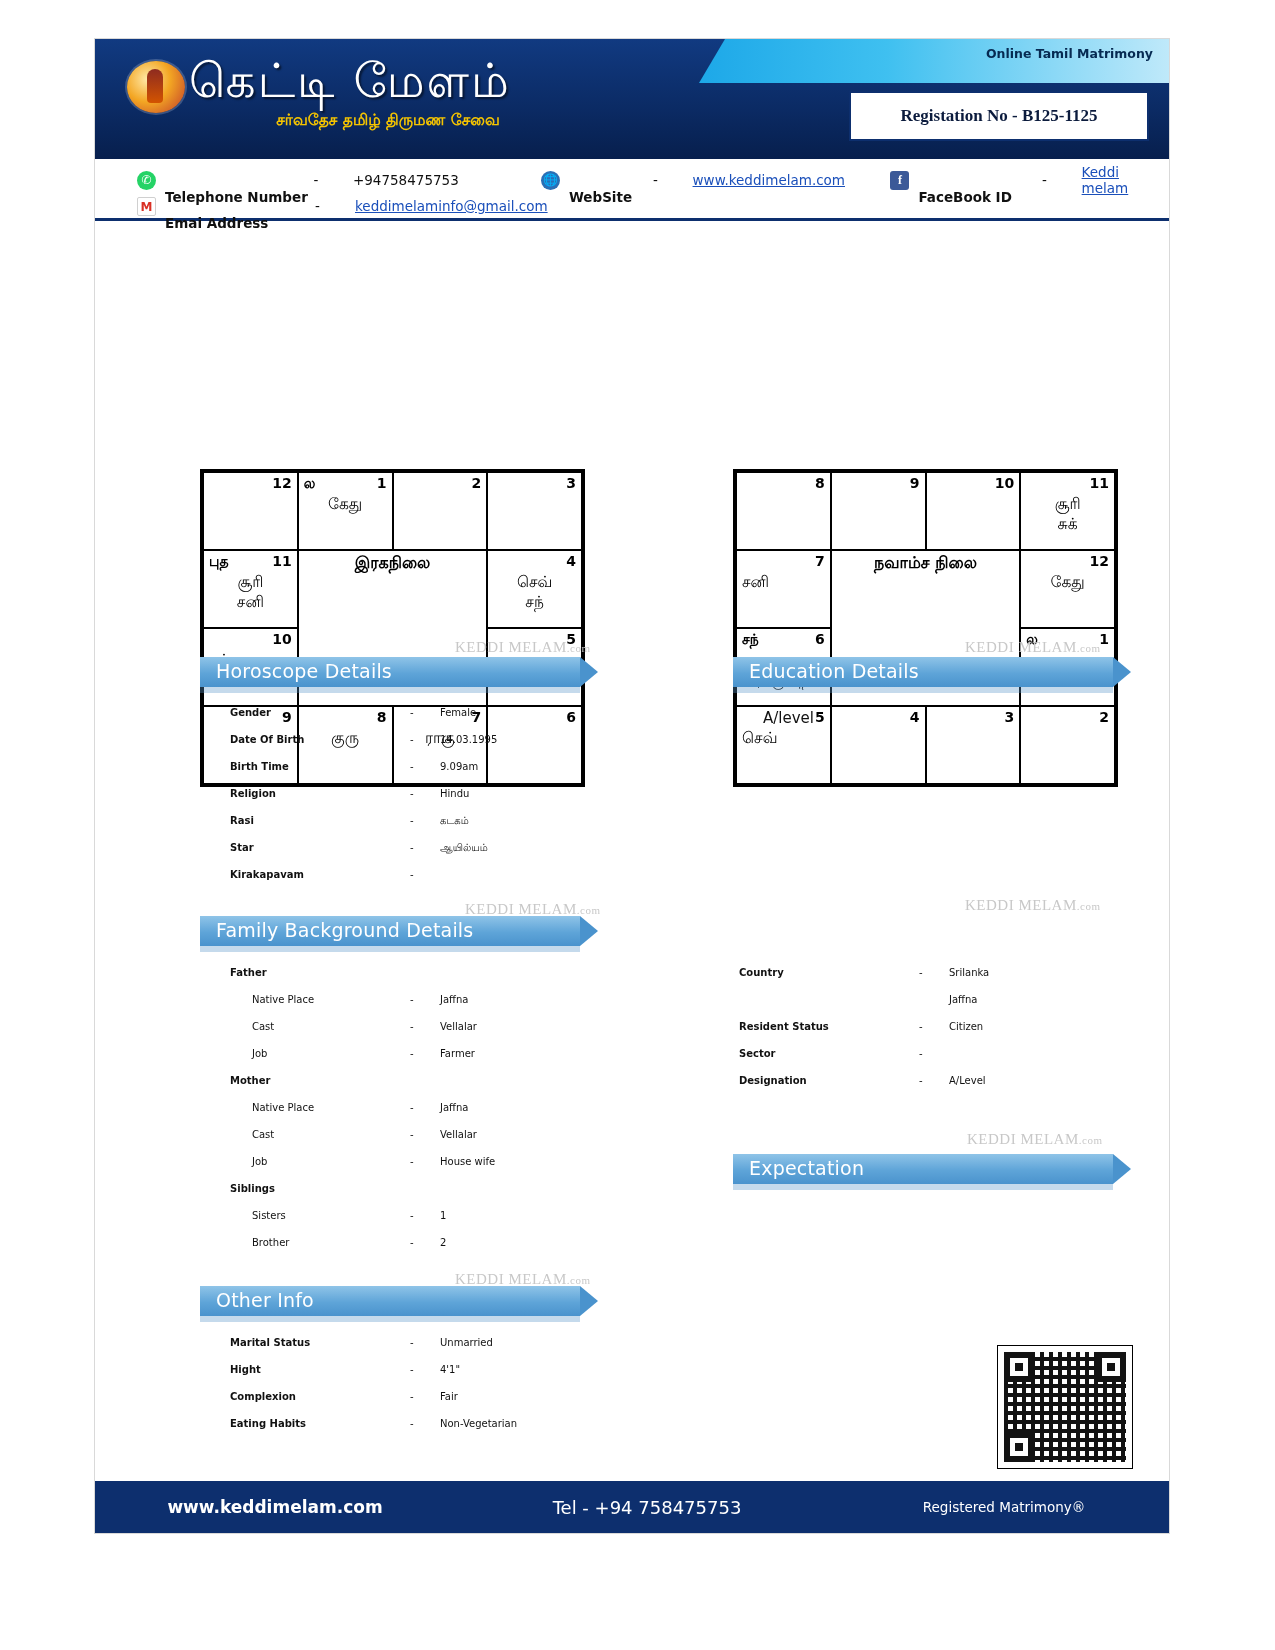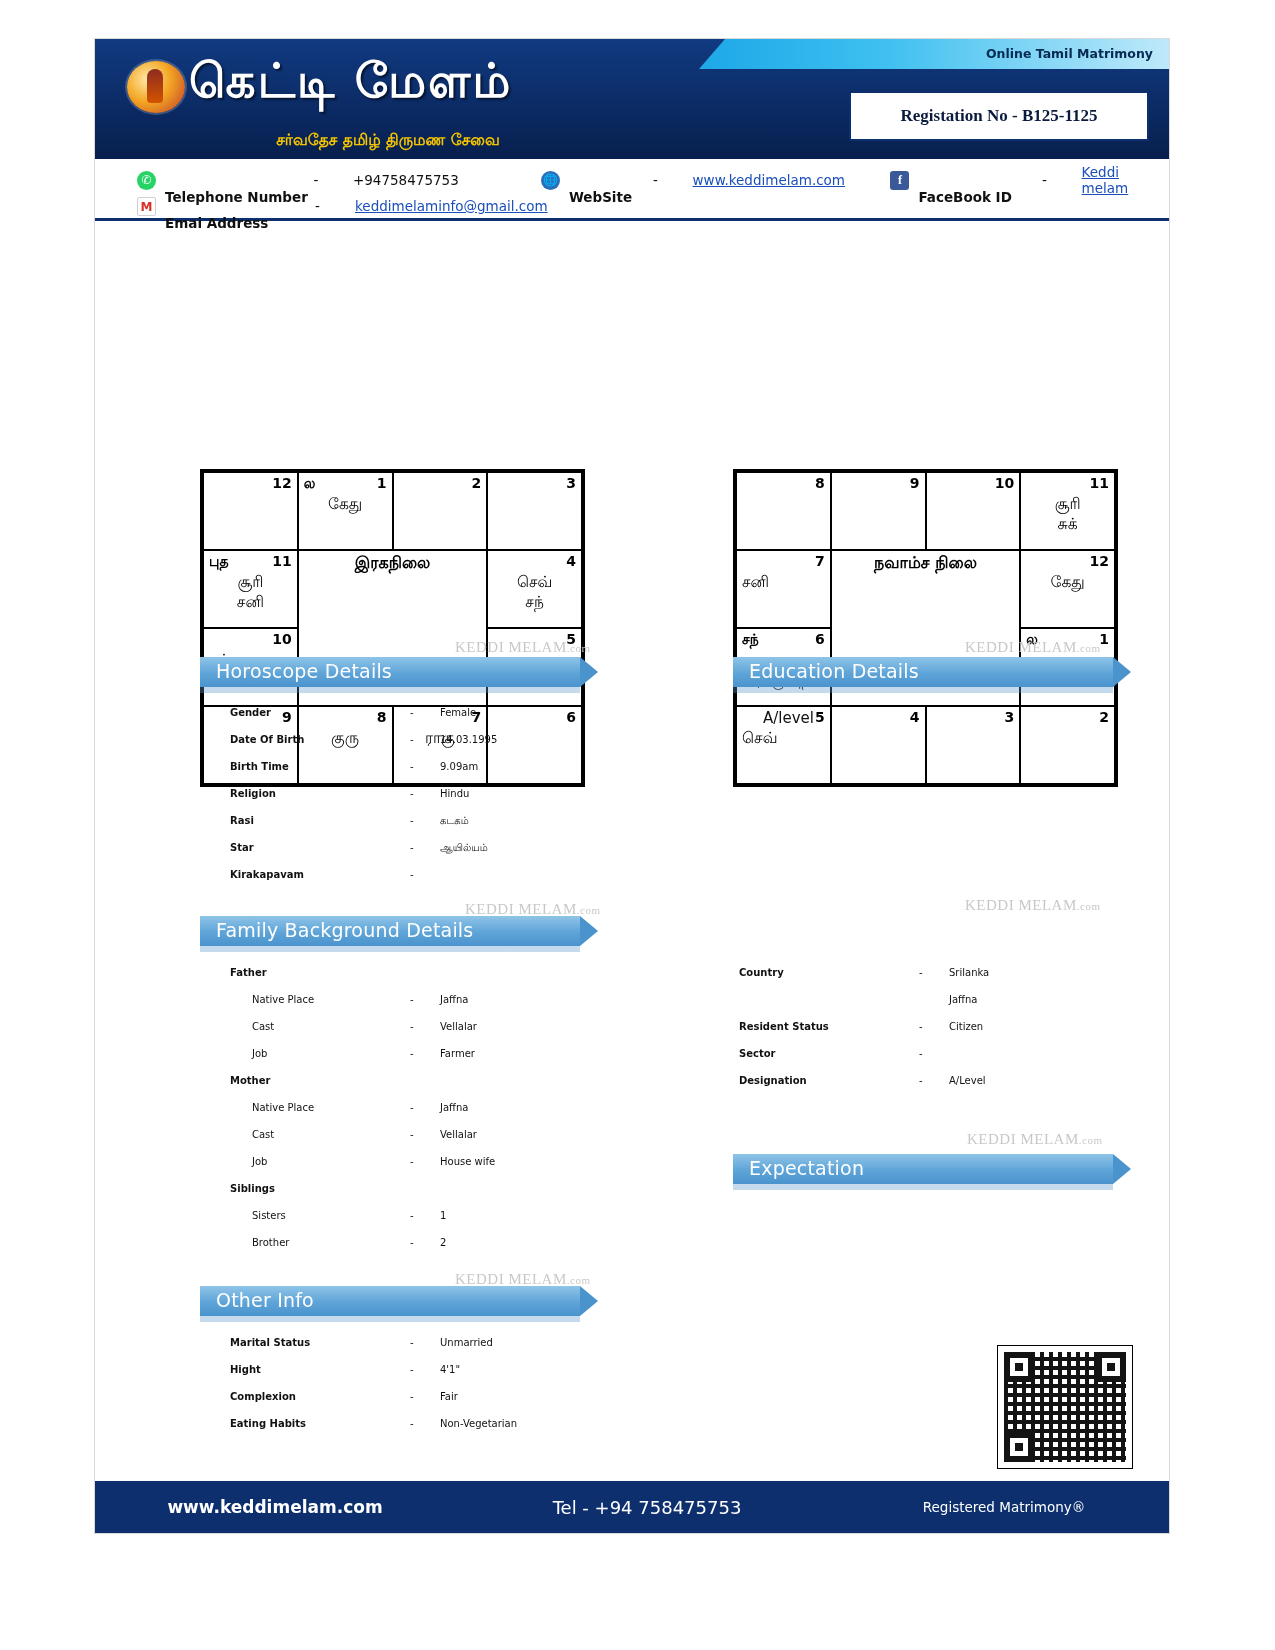--- a/index.html
+++ b/index.html
@@ -21,49 +21,49 @@
   
   .header {
     position: relative;
     height: 120px;
     background: #0d2f6e;
     background: linear-gradient(180deg,#113a81 0%, #0b2a63 60%, #071f4d 100%);
     overflow: hidden;
   }
   .hdr-ribbon {
     position: absolute; right: 0; top: 0;
-    width: 470px; height: 30px;
+    width: 470px; height: 44px;
     background: linear-gradient(90deg,#1da8e8 0%, #3fc0f0 40%, #bfe9fa 100%);
     clip-path: polygon(26px 0, 100% 0, 100% 100%, 0 100%);
     color: #062a52;
     font-size: 12.5px; font-weight: bold;
     text-align: right;
     line-height: 30px;
     padding-right: 16px;
   }
   .logo-wrap {
     position: absolute; left: 18px; top: 12px;
     width: 490px;
   }
   .logo-main {
     color: #ffffff;
     font-size: 47px;
-    font-weight: bold;
+    font-weight: normal;
     letter-spacing: 2px;
     padding-left: 76px;
     line-height: 60px;
     text-shadow: 2px 2px 2px rgba(0,0,0,.55);
   }
   .logo-sub {
     color: #f5c400;
     font-size: 15.5px;
     font-weight: bold;
     text-align: center;
     padding-left: 60px;
-    margin-top: 20px;
+    margin-top: 0;
   }
   .logo-mark {
     position: absolute; left: 14px; top: 10px;
     width: 58px; height: 52px;
     border-radius: 50%;
     background: radial-gradient(circle at 35% 35%, #ffe9a8 0%, #f3a623 45%, #c0392b 100%);
     box-shadow: 0 0 0 2px #ffffff33;
   }
   .logo-mark:after {
     content:"";

